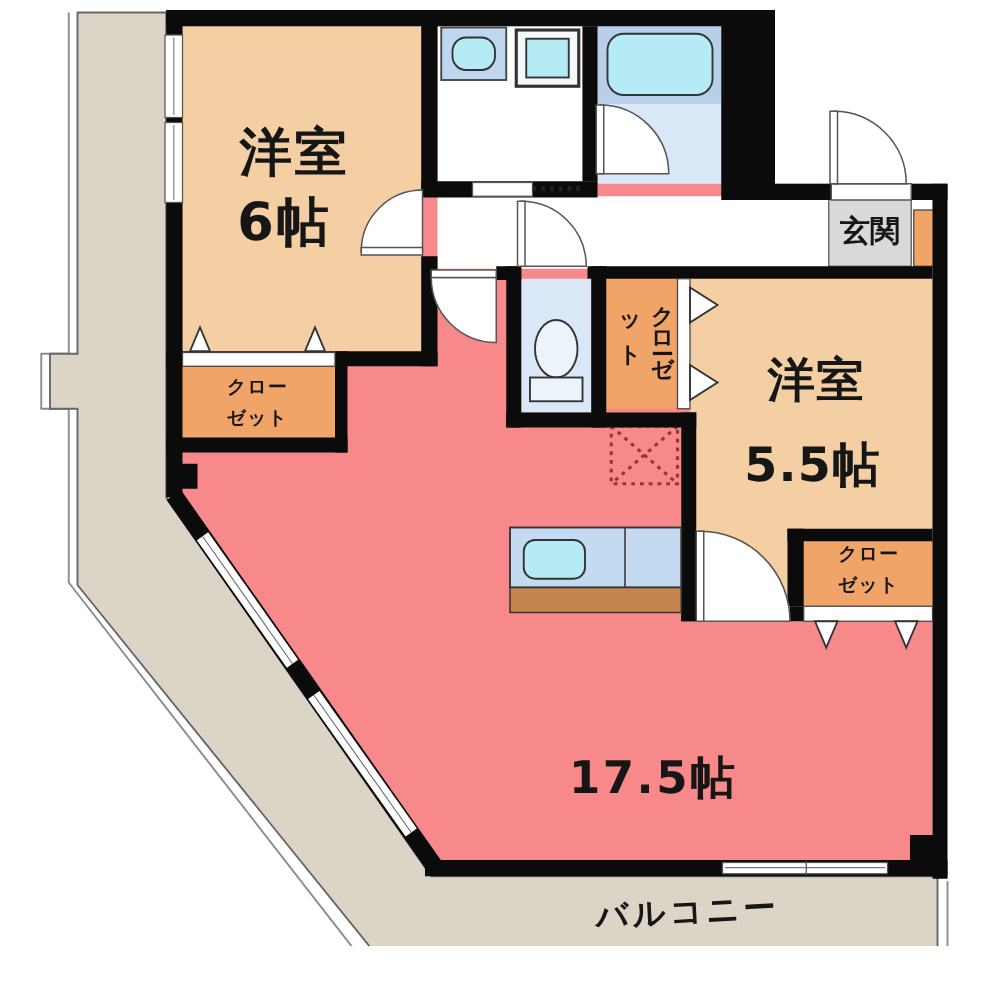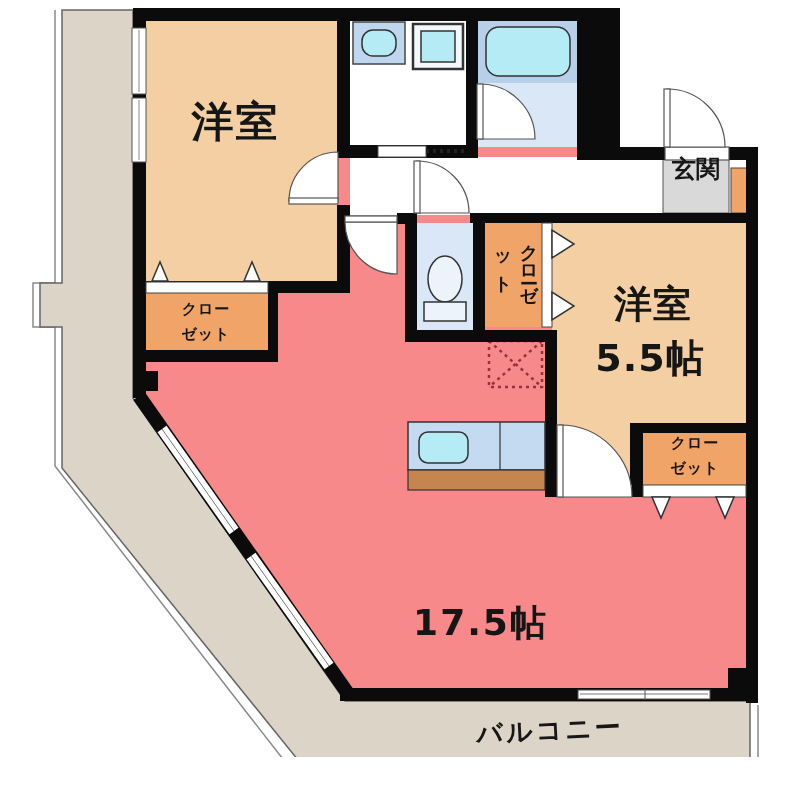--- a/index.html
+++ b/index.html
@@ -170,22 +170,23 @@
     <g>
       <rect x="408" y="422" width="137" height="48" stroke="#333" stroke-width="1.5" fill="#C3DAF0"></rect>
       <line x1="500" y1="422" x2="500" y2="470" stroke="#333" stroke-width="1.2"></line>
       <rect x="419" y="432" width="49" height="31" rx="9" stroke="#333" stroke-width="1.5" fill="#B5EBF4"></rect>
       <rect x="408" y="470" width="137" height="20" stroke="#333" stroke-width="1.2" fill="#C4854E"></rect>
     </g>
   </g>
 </svg>
 
 <div class="lbl lbl-room" style="left:138px;top:99px;width:195px;">洋室</div>
+<div class="lbl lbl-room" style="left:130px;top:155px;width:195px;">6帖</div>
 <div class="lbl lbl-room-sm" style="left:558px;top:284px;width:190px;">洋室</div>
-<div class="lbl lbl-room-sm" style="left:552px;top:338px;width:196px;">5.5帖</div>
-<div class="lbl lbl-ldk-size" style="left:353px;top:603px;width:255px;">17.5帖</div>
-<div class="lbl lbl-genkan" style="left:663px;top:156px;width:66px;">玄関</div>
+<div class="lbl lbl-room-sm" style="left:552px;top:352px;width:196px;">5.5帖</div>
+<div class="lbl lbl-ldk-size" style="left:335px;top:603px;width:255px;text-align:right;">17.5帖</div>
+<div class="lbl lbl-genkan" style="left:663px;top:172px;width:66px;">玄関</div>
 <div class="lbl lbl-balcony" style="left:425px;top:716px;width:250px;">バルコニー</div>
 
 <div class="lbl lbl-closet" style="left:175px;top:297px;width:62px;"><span>クロー</span><br><span>ゼット</span></div>
 <div class="lbl lbl-closet" style="left:664px;top:431px;width:62px;"><span>クロー</span><br><span>ゼット</span></div>
 <div class="lbl lbl-closet-v" style="left:490px;top:232px;">クローゼット</div>
 </div>
 
 </body></html>

